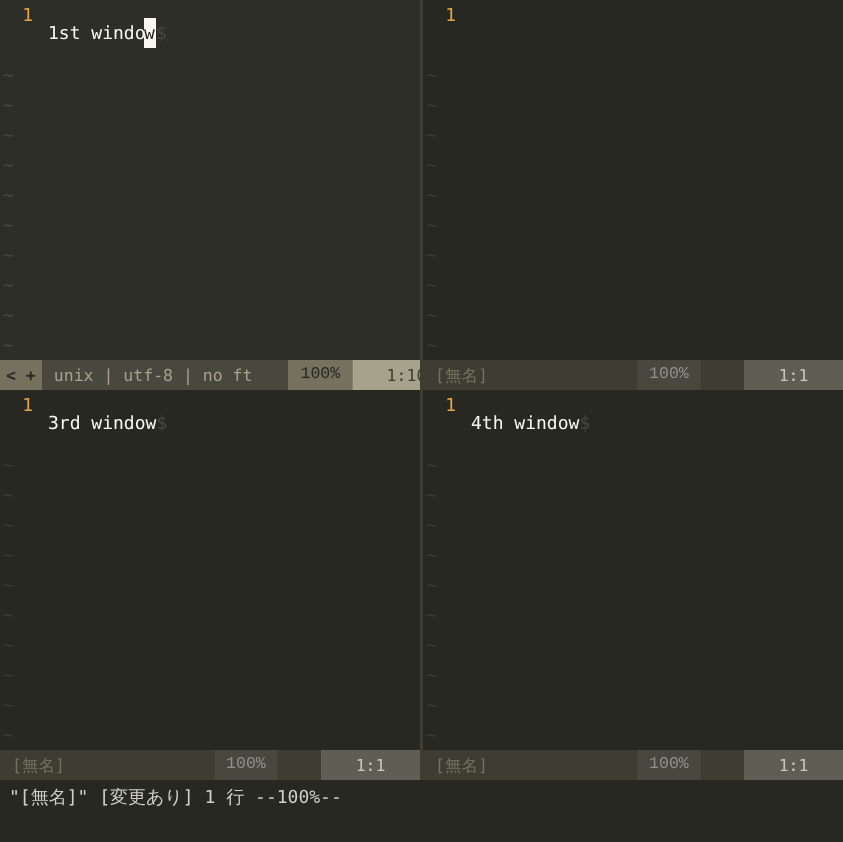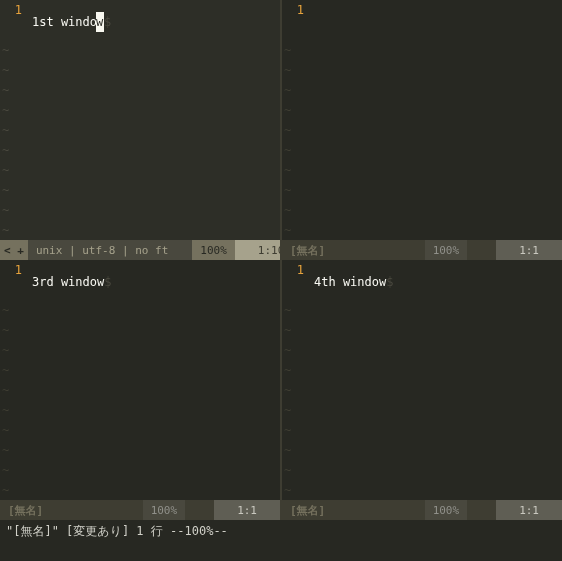--- a/index.html
+++ b/index.html
@@ -87,29 +87,29 @@
     color: #272822;
     padding: 0 4px;
     font-weight: bold;
   }
   .seg.fileinfo { color: #a6a28c; text-align: center; }
   .seg.pct {
     background: #75715e;
     color: #272822;
     padding: 0 8px;
     margin-left: auto;
+    font-family: Liberation Mono, monospace;
   }
   .seg.pos {
     background: #a6a28c;
     color: #3e3d32;
     padding: 0 23px;
   }
   .seg.name {
     color: #75715e;
-    font-weight: bold;
   }
   .seg.spacer { flex: 1; }
   .status.inactive .seg.pct { background: #49483e; color: #90908a; }
   .status.inactive .seg.pos { background: #5f5e54; color: #c9c8bf; margin-left: 29px; }
 
   .cmdline {
     grid-column: 1 / span 3;
     padding: 2px 6px;
     color: #d0d0c8;
     background: #272822;

